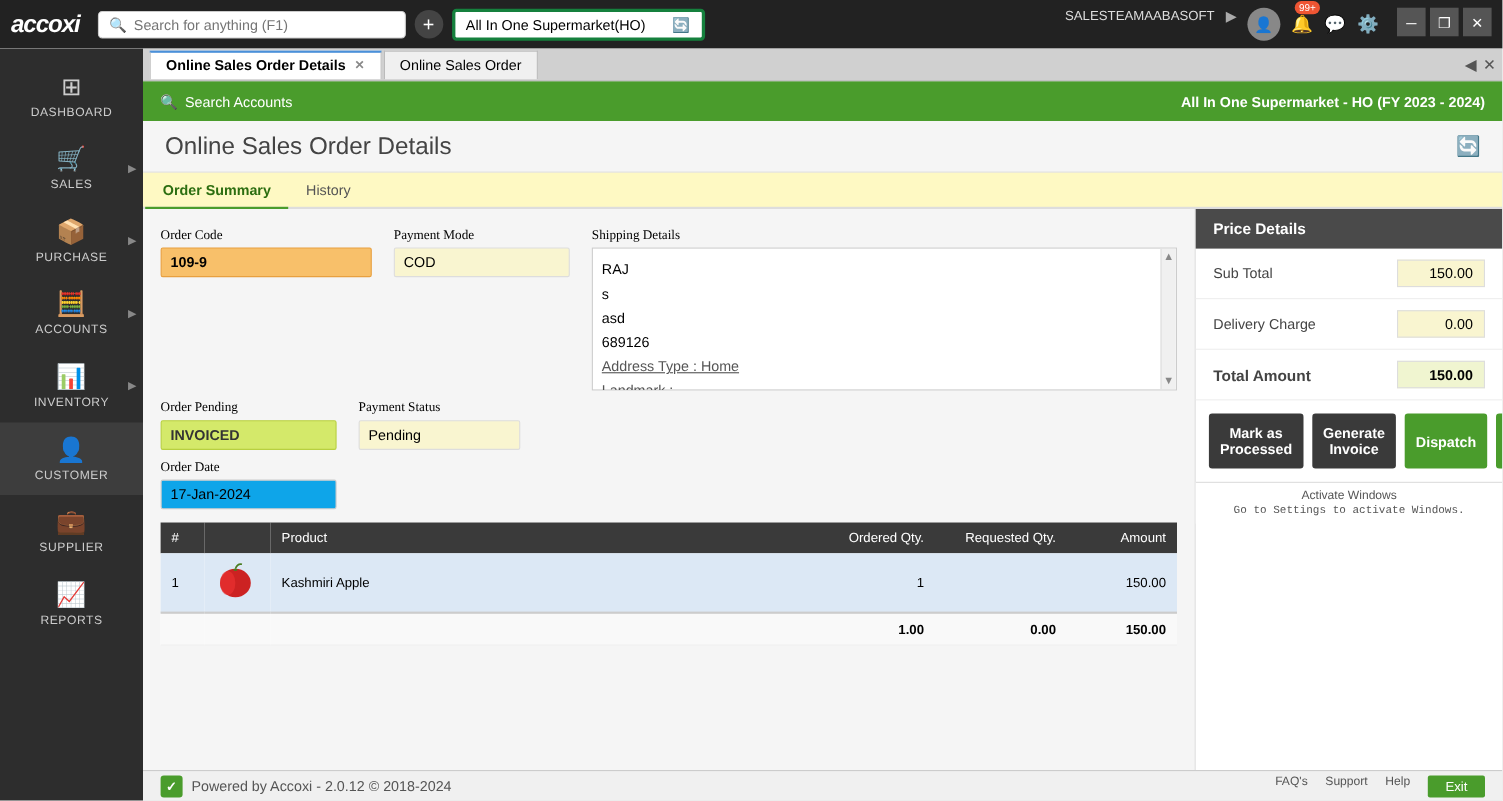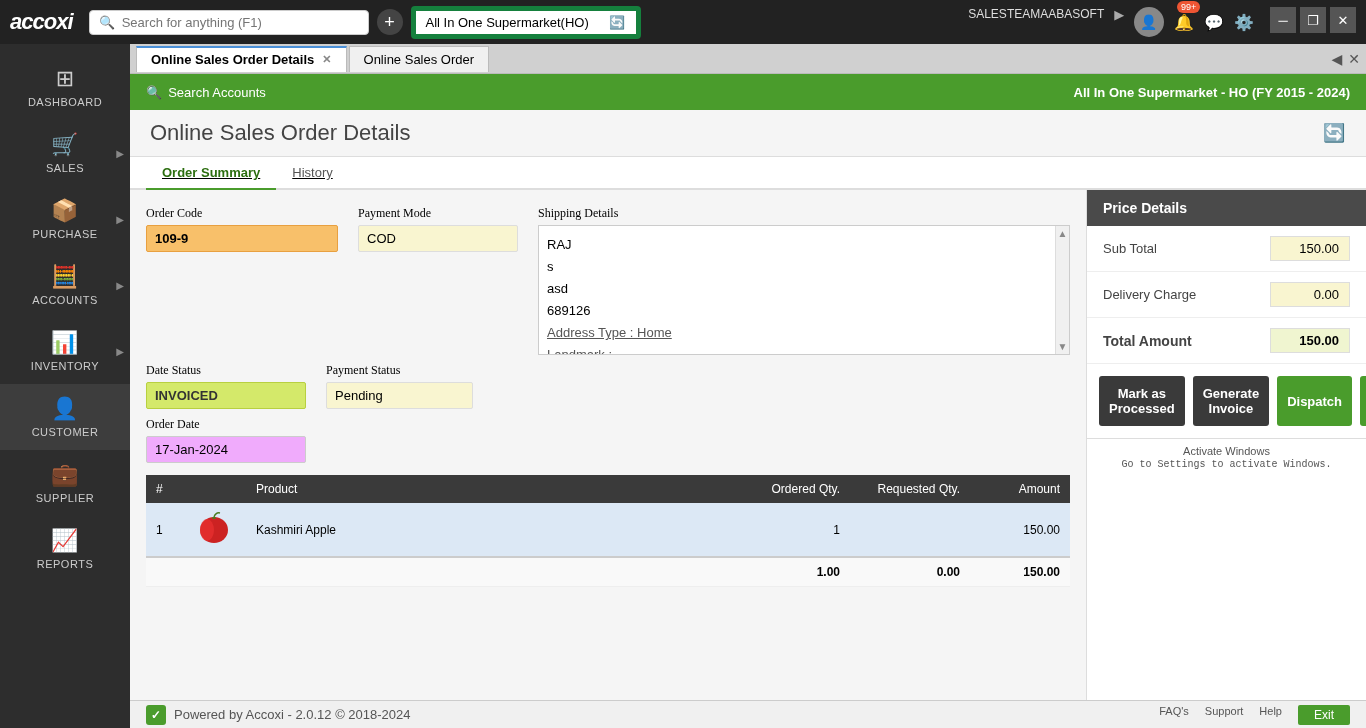--- a/index.html
+++ b/index.html
@@ -45,21 +45,21 @@
       border: none;
       border-radius: 50%;
       width: 26px;
       height: 26px;
       font-size: 18px;
       cursor: pointer;
       display: flex; align-items: center; justify-content: center;
     }
     .company-selector {
       background: #fff;
-      border: 5px solid #15803d;
+      border: 3px solid #15803d;
       border-radius: 4px;
       padding: 4px 10px;
       width: 230px;
       display: flex;
       align-items: center;
       justify-content: space-between;
       gap: 6px;
     }
     .nav-right {
       margin-left: auto;
@@ -201,26 +201,25 @@
       align-items: center;
       justify-content: space-between;
       border-bottom: 1px solid #ddd;
       flex-shrink: 0;
     }
     .page-title { font-size: 22px; color: #444; font-weight: 300; }
     .refresh-btn { background: none; border: none; cursor: pointer; font-size: 18px; color: #666; }
 
     
     .content-tabs {
-      background: #ffffff;
-      padding: 0 16px;
+      background: #fef9c3;
+      padding: 0 2px;
       border-bottom: 2px solid #ddd;
       display: flex;
       flex-shrink: 0;
-      text-decoration: underline;
     }
     .content-tab {
       padding: 8px 16px;
       cursor: pointer;
       font-size: 13px;
       border-bottom: 2px solid transparent;
       margin-bottom: -2px;
       color: #555;
     }
     .content-tab.active { border-bottom: 2px solid #4a9c2c; color: #2c6e10; font-weight: bold; }
@@ -249,21 +248,21 @@
     .form-group {
       display: flex;
       flex-direction: column;
       gap: 4px;
     }
     .form-label { font-size: 12px; color: #000000; font-family: Liberation Serif, serif; }
     .form-input {
       border: 1px solid #ccc;
       padding: 5px 8px;
       font-size: 13px;
-      background: #f0abfc;
+      background: #0ea5e9;
       border-radius: 2px;
       outline: none;
     }
     .form-input.orange { background: #f8c06a; border-color: #e8a040; font-weight: bold; }
     .form-input.yellow-green { background: #d4e96a; border-color: #b8d040; font-weight: bold; color: #333; }
     .form-input.light-yellow { background: #f9f5d0; border-color: #ddd; }
     .shipping-link { text-decoration: underline; color: #555; }
 
     
     .order-table {
@@ -464,21 +463,21 @@
         <button class="tab-bar-btn">◀</button>
         <button class="tab-bar-btn">✕</button>
       </div>
     </div>
 
     <div class="green-header">
       <div class="search-accounts">
         <span>🔍</span>
         <span>Search Accounts</span>
       </div>
-      <span class="company-info">All In One Supermarket - HO (FY 2015 - 2024)</span>
+      <span class="company-info">All In One Supermarket - HO (FY 2023 - 2024)</span>
     </div>
 
     <div class="page-header">
       <h1 class="page-title">Online Sales Order Details</h1>
       <button class="refresh-btn">🔄</button>
     </div>
 
     <div class="content-tabs">
       <div class="content-tab active">
         <span>Order Summary</span>
@@ -520,21 +519,21 @@
                 <div style="flex:1;"></div>
                 <div style="font-size:10px; color:#888; margin-bottom:2px;">▼</div>
               </div>
             </div>
           </div>
         </div>
 
         <div class="form-row" style="margin-top:-4px;">
 
           <div class="form-group">
-            <label class="form-label">Date Status</label>
+            <label class="form-label">Order Pending</label>
             <input class="form-input yellow-green" type="text" style="width: 160px;" value="INVOICED">
           </div>
 
           <div class="form-group">
             <label class="form-label">Payment Status</label>
             <input class="form-input light-yellow" type="text" style="width: 147px;" value="Pending">
           </div>
         </div>
 
         <div class="form-row" style="margin-top:-4px;">

